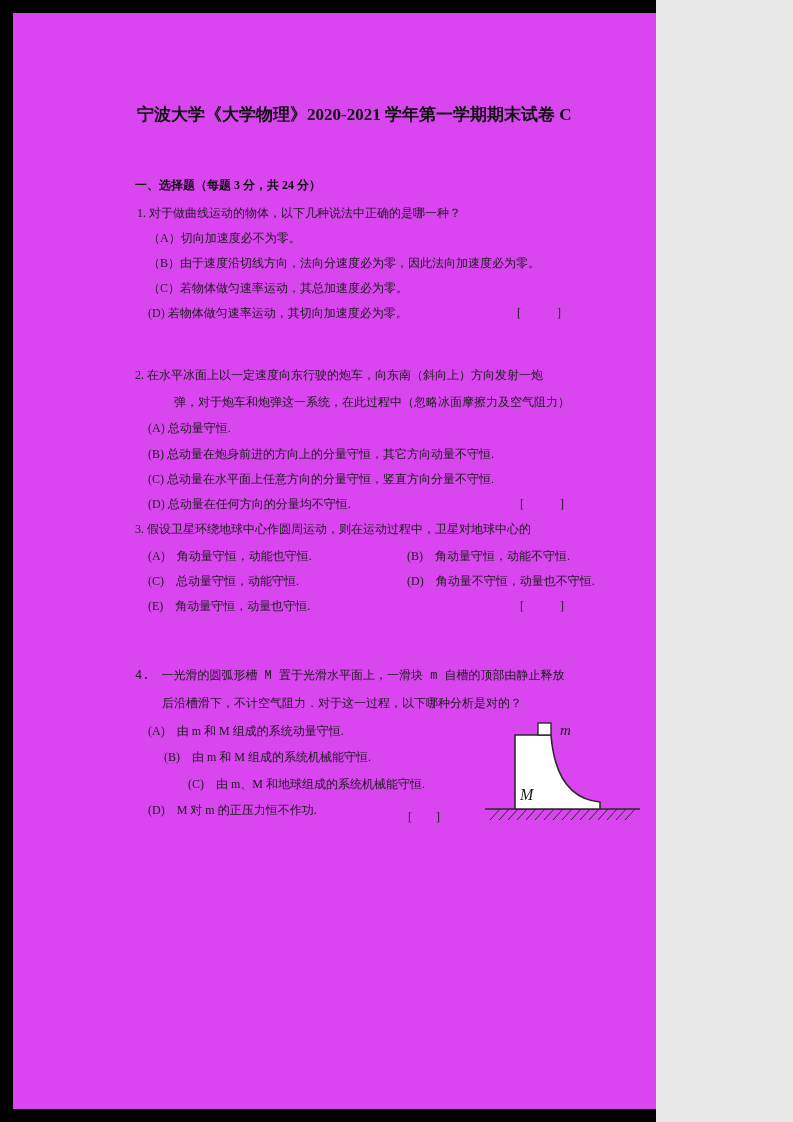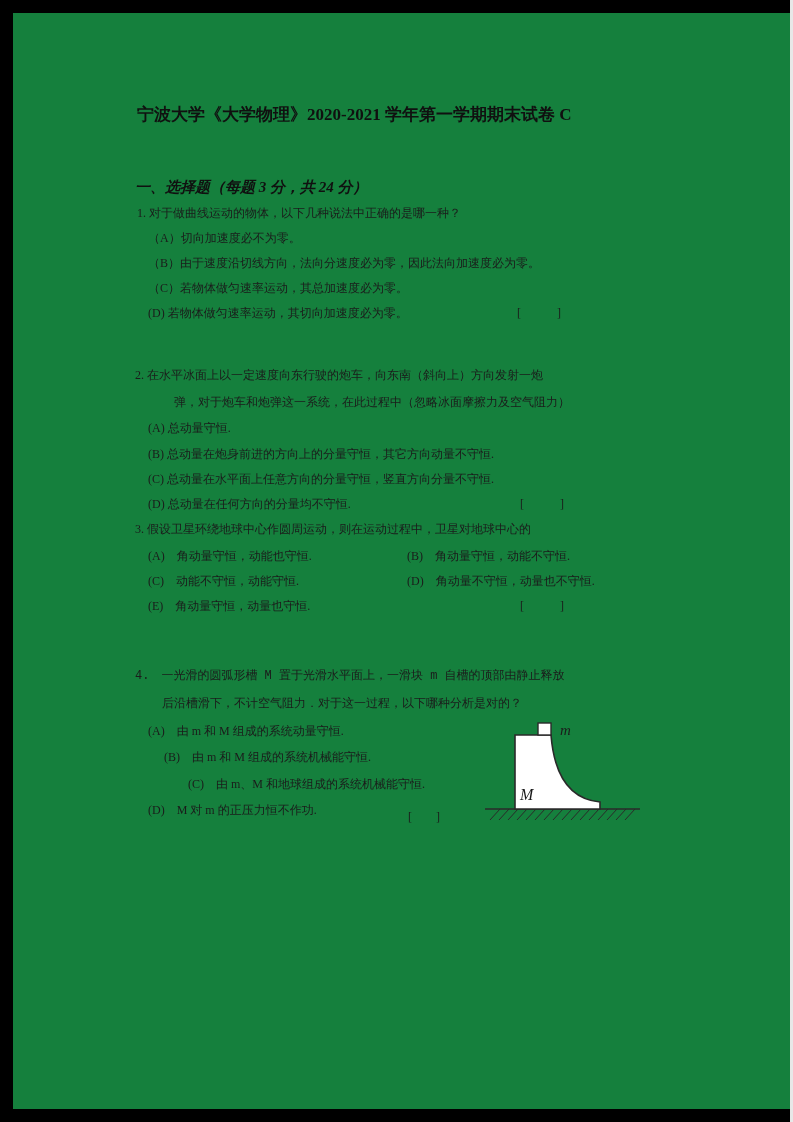--- a/index.html
+++ b/index.html
@@ -1,20 +1,20 @@
 <!DOCTYPE html>
 <html><head>
 <meta charset="utf-8">
 <style>
   html, body { margin: 0; padding: 0; background: #e8e8e8; }
   .page {
     position: relative;
-    width: 790px;
+    width: 656px;
     height: 1122px;
-    background: #15803d;
+    background: #d946ef;
     overflow: hidden;
     font-family: "Liberation Serif", serif;
     color: #1b1b1b;
   }
   .edge { position: absolute; background: #000000; }
   .edge-top    { left: 0; top: 0; width: 793px; height: 13px; }
   .edge-left   { left: 0; top: 0; width: 13px; height: 1122px; }
   .edge-bottom { left: 0; top: 1109px; width: 793px; height: 13px; }
   .txt {
     position: absolute;
@@ -22,24 +22,23 @@
     font-size: 12px;
     line-height: 1.25;
     color: #1b1b1b;
   }
   .title {
     font-size: 17px;
     font-weight: bold;
     color: #101010;
   }
   .section {
-    font-size: 15px;
+    font-size: 12px;
     font-weight: bold;
     color: #101010;
-    font-style: italic;
   }
   .figure { position: absolute; }
   .figure svg text { font-family: "Liberation Serif", serif; fill: #1b1b1b; }
 </style>
 </head>
 <body>
 
 <div class="page">
 
   <div class="edge edge-top"></div>
@@ -61,21 +60,21 @@
   <div class="txt" style="left:162px; top:395px;margin-left:12px;">弹，对于炮车和炮弹这一系统，在此过程中（忽略冰面摩擦力及空气阻力）</div>
   <div class="txt" style="left:148px; top:421px;">(A) 总动量守恒.</div>
   <div class="txt" style="left:148px; top:447px;">(B) 总动量在炮身前进的方向上的分量守恒，其它方向动量不守恒.</div>
   <div class="txt" style="left:148px; top:472px;">(C) 总动量在水平面上任意方向的分量守恒，竖直方向分量不守恒.</div>
   <div class="txt" style="left:148px; top:497px;">(D) 总动量在任何方向的分量均不守恒.</div>
   <div class="txt" style="left:520px; top:497px;">[　　　]</div>
 
   <div class="txt" style="left:135px; top:522px;">3. 假设卫星环绕地球中心作圆周运动，则在运动过程中，卫星对地球中心的</div>
   <div class="txt" style="left:148px; top:549px;">(A)　角动量守恒，动能也守恒.</div>
   <div class="txt" style="left:407px; top:549px;">(B)　角动量守恒，动能不守恒.</div>
-  <div class="txt" style="left:148px; top:574px;">(C)　动能不守恒，动能守恒.</div>
+  <div class="txt" style="left:148px; top:574px;">(C)　总动量守恒，动能守恒.</div>
   <div class="txt" style="left:407px; top:574px;">(D)　角动量不守恒，动量也不守恒.</div>
   <div class="txt" style="left:148px; top:599px;">(E)　角动量守恒，动量也守恒.</div>
   <div class="txt" style="left:520px; top:599px;">[　　　]</div>
 
   <div class="txt" style="left:135px; top:669px;font-family:Liberation Mono, monospace;">4.　一光滑的圆弧形槽 M 置于光滑水平面上，一滑块 m 自槽的顶部由静止释放</div>
   <div class="txt" style="left:148px; top:724px;">(A)　由 m 和 M 组成的系统动量守恒.</div>
   <div class="txt" style="left:162px; top:696px;">后沿槽滑下，不计空气阻力．对于这一过程，以下哪种分析是对的？</div>
   <div class="txt" style="left:164px; top:750px;">(B)　由 m 和 M 组成的系统机械能守恒.</div>
   <div class="txt" style="left:148px; top:777px;margin-left:40px;">(C)　由 m、M 和地球组成的系统机械能守恒.</div>
   <div class="txt" style="left:148px; top:803px;text-align:right;">(D)　M 对 m 的正压力恒不作功.</div>

